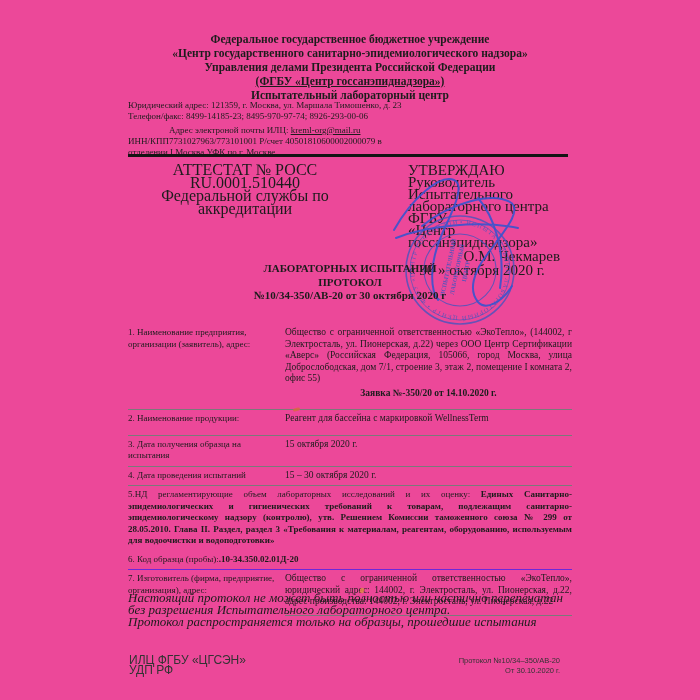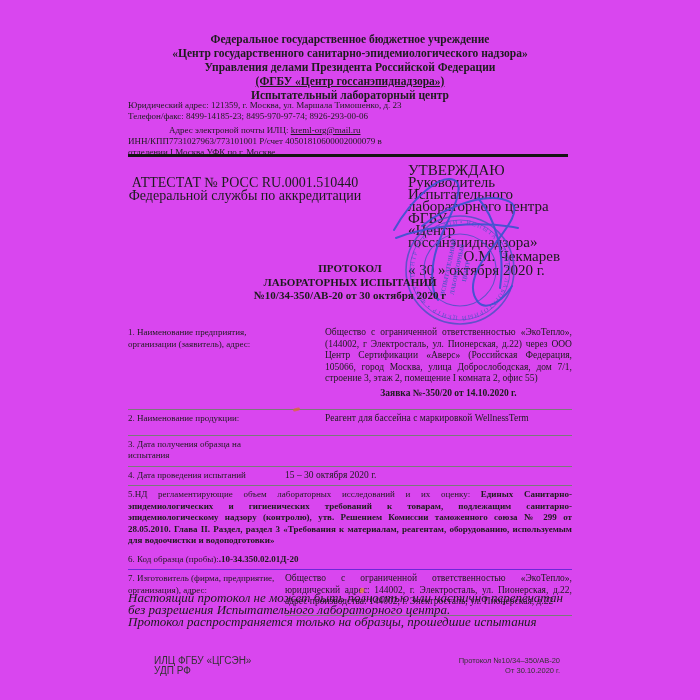--- a/index.html
+++ b/index.html
@@ -2,37 +2,37 @@
 <html><head>
 <meta charset="utf-8">
 <style>
   * { margin:0; padding:0; box-sizing:border-box; }
   html,body { width:700px; height:700px; }
   body {
     font-family:"Liberation Serif","DejaVu Serif",serif;
     background:#ffffff; color:#1c1c1c;
     position:relative; overflow:hidden;
   }
-  .page { position:absolute; inset:0; background:#d946ef; }
+  .page { position:absolute; inset:0; background:#ec4899; }
 
   
   .org-header { position:absolute; top:32px; left:0; right:0; text-align:center;
     font-weight:bold; font-size:11.5px; line-height:14px; }
   .org-header .u { text-decoration:underline; }
 
   
   .contact { position:absolute; top:100px; left:128px; font-size:9px; line-height:11px; }
   .contact .email { text-decoration:underline; }
   .contact .gap { margin-top:3px;text-align:center; }
 
   .thick-line { position:absolute; top:154px; left:128px; width:440px; height:3px; background:#141414; }
 
   
-  .attestat { position:absolute; top:176px; left:120px; width:250px; text-align:center;
-    font-size:14px; line-height:13px; }
+  .attestat { position:absolute; top:163px; left:120px; width:250px; text-align:center;
+    font-size:16px; line-height:13px; }
   .approval { position:absolute; top:164px; left:408px; width:152px; font-size:15px; line-height:12px; }
   .approval .signer { text-align:right; margin-top:2px; }
   .approval .date { margin-top:2px; }
 
   
   .stamp-wrap { position:absolute; top:168px; left:382px; width:190px; height:170px; pointer-events:none; }
 
   
   .doc-title { position:absolute; top:262px; left:0; right:0; text-align:center;
     font-weight:bold; font-size:11px; line-height:13.5px; }
@@ -43,29 +43,29 @@
   .row.sep { border-bottom:1px solid #7a7a7a; }
   .full { padding:3px 0 4px 0; }
   .full.sep { border-bottom:1px solid #6d28d9; }
   .lbl { padding-right:10px; }
   .val { font-weight:normal; font-size:9.5px; text-align:justify; }
   .val.nojust { text-align:left; }
   .request-line { font-weight:bold; font-size:9.5px; text-align:center; margin-top:3px; }
   .justified { text-align:justify; }
   .b { font-weight:bold; }
   .partial-line { border-top:1px solid #7a7a7a; margin-top:7px; width:100%; }
-  .pad-b { padding-bottom:10px;gap:40px; }
+  .pad-b { padding-bottom:10px; }
 
   
   .notes { position:absolute; top:592px; left:128px; width:452px;
     font-style:italic; font-size:13px; line-height:11.5px; }
   .notes .n2 { margin-top:1px; }
 
   
-  .footer-left { position:absolute; top:656px; left:154px; font-size:10px; line-height:9.5px;
+  .footer-left { position:absolute; top:656px; left:129px; font-size:12px; line-height:9.5px;
     font-family:"Liberation Sans","DejaVu Sans",sans-serif; color:#333; }
   .footer-right { position:absolute; top:656px; right:140px; text-align:right; font-size:7.5px;
     line-height:9.5px; font-family:"Liberation Sans","DejaVu Sans",sans-serif; color:#333; }
 
   
   .speck1 { position:absolute; top:408px; left:293px; width:7px; height:3px; background:#d86a3a;
     border-radius:2px; opacity:.8; transform:rotate(-15deg); }
   .speck2 { position:absolute; top:588px; left:360px; width:4px; height:5px; background:#e08a45;
     border-radius:1px; opacity:.85; transform:rotate(20deg); }
 </style>
@@ -130,42 +130,43 @@
       <g stroke="#3a54cf" fill="none" stroke-width="2" stroke-linecap="round" opacity="0.9">
         <path d="M 12 62 C 30 30, 58 6, 72 12 C 84 17, 70 44, 60 66 C 50 88, 46 118, 56 132"></path>
         <path d="M 40 58 C 70 34, 110 24, 128 34 C 142 42, 120 66, 104 88 C 92 104, 86 122, 96 134 C 104 143, 120 134, 130 118"></path>
         <path d="M 14 70 C 44 58, 96 52, 136 60"></path>
         <path d="M 96 30 C 112 48, 124 84, 118 120"></path>
       </g>
     </svg>
   </div>
 
   <div class="doc-title">
+    <div>ЛАБОРАТОРНЫХ ИСПЫТАНИЙ</div>
     <div>ПРОТОКОЛ</div>
-    <div>ЛАБОРАТОРНЫХ ИСПЫТАНИЙ</div>
     <div>№10/34-350/АВ-20 от 30 октября 2020 г</div>
   </div>
 
   <div class="main-table">
 
     <div class="row sep pad-b">
       <div class="lbl">1. Наименование предприятия, организации (заявитель), адрес:</div>
       <div>
         <div class="val">Общество с ограниченной ответственностью «ЭкоТепло», (144002, г Электросталь, ул. Пионерская, д.22) через ООО Центр  Сертификации «Аверс» (Российская Федерация, 105066, город Москва, улица Доброслободская, дом 7/1,  строение 3, этаж 2, помещение I комната 2, офис 55)</div>
         <div class="request-line">Заявка №-350/20 от  14.10.2020 г.</div>
       </div>
     </div>
 
     <div class="row sep pad-b">
       <div class="lbl">2. Наименование продукции:</div>
       <div class="val nojust">Реагент для бассейна с маркировкой WellnessTerm</div>
     </div>
 
     <div class="row sep">
       <div class="lbl">3. Дата получения образца на испытания</div>
+      <div class="val nojust">15 октября 2020 г.</div>
     </div>
 
     <div class="row sep">
       <div class="lbl">4. Дата проведения испытаний</div>
       <div class="val nojust">15  – 30 октября 2020 г.</div>
     </div>
 
     <div class="full justified">
       <span>5.НД  регламентирующие  объем  лабораторных  исследований  и  их  оценку: </span><span class="b">Единых Санитарно-эпидемиологических и гигиенических требований к товарам, подлежащим санитарно-эпидемиологическому надзору (контролю),  утв. Решением Комиссии таможенного союза № 299 от 28.05.2010. Глава II. Раздел, раздел 3 «Требования к материалам, реагентам, оборудованию, используемым для водоочистки и водоподготовки»</span>
     </div>

